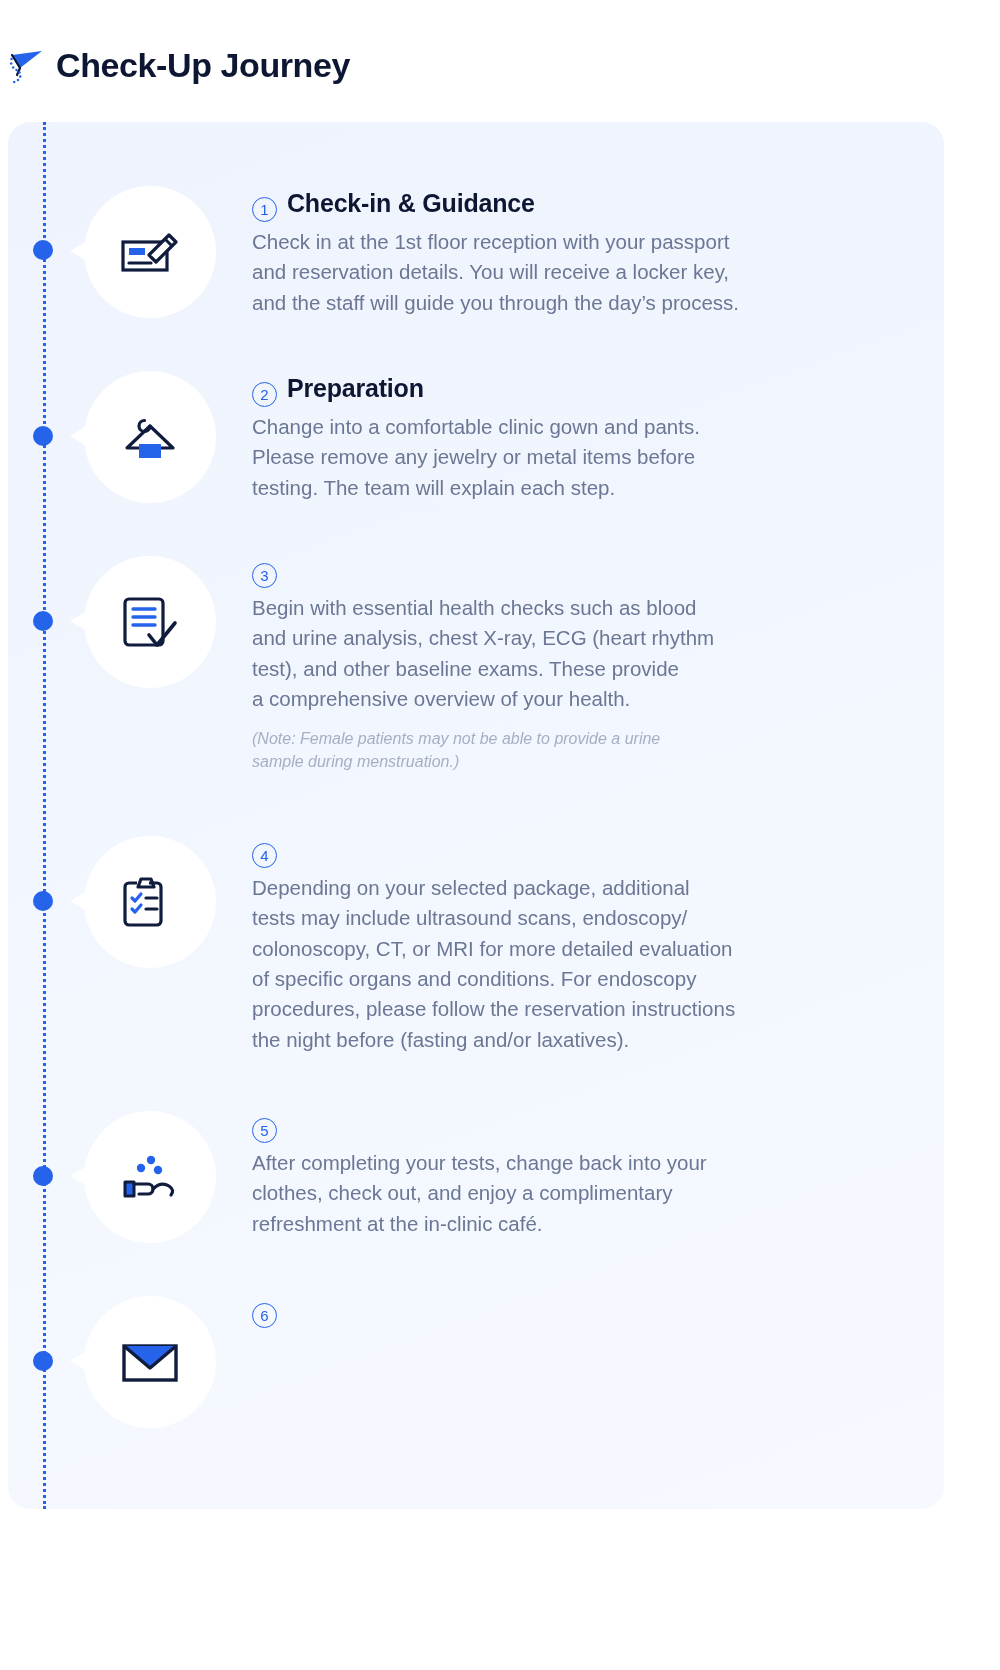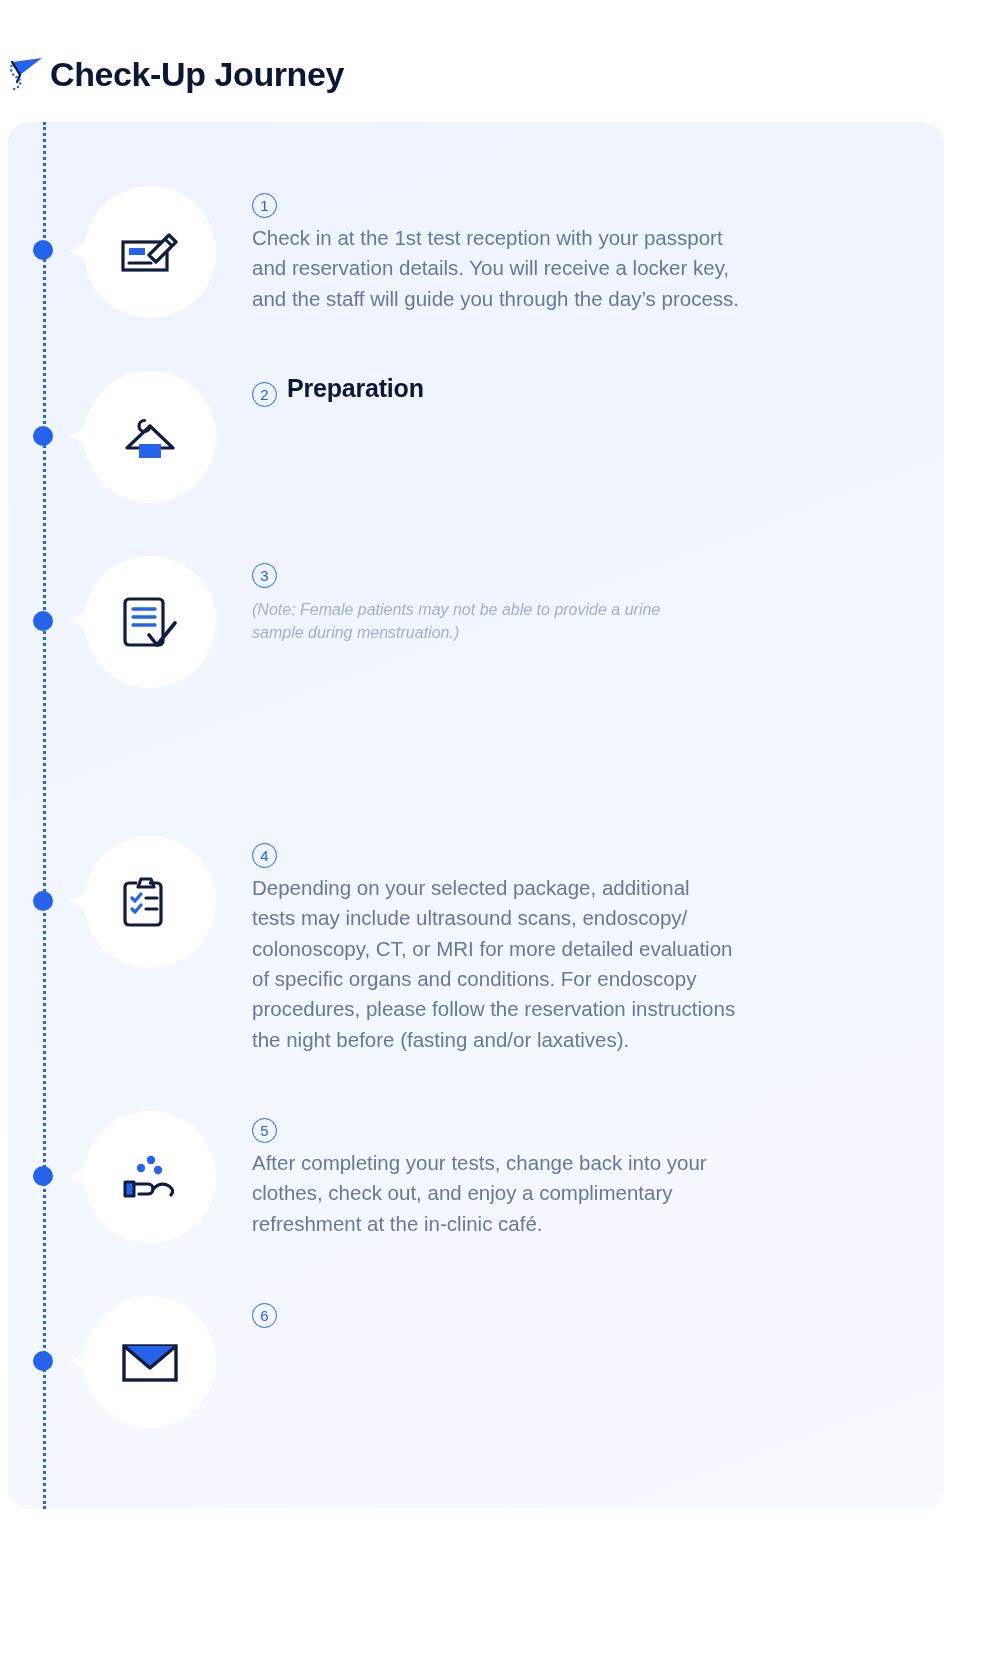--- a/index.html
+++ b/index.html
@@ -12,22 +12,22 @@
     position: relative;
     overflow: hidden;
   }
 
   
   .page-header {
     position: absolute;
     top: 46px;
     left: 8px;
     display: flex;
-    align-items: center;
-    gap: 0;
+    align-items: flex-start;
+    gap: 6px;
     height: 56px;
   }
   .header-icon { width: 42px; height: 42px; flex: 0 0 auto; }
   .page-title {
     font-size: 34px;
     font-weight: bold;
     color: #0d1733;
     letter-spacing: -0.4px;
     white-space: nowrap;
   }
@@ -188,22 +188,23 @@
           <line x1="14" y1="46" x2="36" y2="46" stroke="#101c3d" stroke-width="3.2" stroke-linecap="round"></line>
           <path d="M34 38 L54 18 L61 25 L41 45 Z" fill="#fff" stroke="#101c3d" stroke-width="3.2" stroke-linejoin="round"></path>
           <line x1="50" y1="22" x2="57" y2="29" stroke="#101c3d" stroke-width="3"></line>
         </svg>
       </span>
     </div>
   </div>
   <div class="step-body">
     <div class="step-heading">
       <span class="step-num">1</span>
-    </div>
-    <div class="step-desc">Check in at the 1st test reception with your passport
+      <span class="step-title">Check-in &amp; Guidance</span>
+    </div>
+    <div class="step-desc">Check in at the 1st floor reception with your passport
 and reservation details. You will receive a locker key,
 and the staff will guide you through the day’s process.</div>
   </div>
 </div>
 
 <div class="step" style="top:371px">
   <div class="bubble-wrap">
     <div class="bubble">
       <span>
         <svg viewBox="0 0 70 70" xmlns="http://www.w3.org/2000/svg">
@@ -212,20 +213,23 @@
           <rect x="24" y="42" width="22" height="14" fill="#2563eb"></rect>
         </svg>
       </span>
     </div>
   </div>
   <div class="step-body">
     <div class="step-heading">
       <span class="step-num">2</span>
       <span class="step-title">Preparation</span>
     </div>
+    <div class="step-desc">Change into a comfortable clinic gown and pants.
+Please remove any jewelry or metal items before
+testing. The team will explain each step.</div>
   </div>
 </div>
 
 <div class="step" style="top:556px">
   <div class="bubble-wrap">
     <div class="bubble">
       <span>
         <svg viewBox="0 0 70 70" xmlns="http://www.w3.org/2000/svg">
           <path d="M14 12 h30 a4 4 0 0 1 4 4 v38 a4 4 0 0 1 -4 4 h-30 a4 4 0 0 1 -4 -4 v-38 a4 4 0 0 1 4 -4 z" fill="none" stroke="#101c3d" stroke-width="3.2"></path>
           <g stroke="#2563eb" stroke-width="3.4" stroke-linecap="round">
@@ -235,20 +239,24 @@
           </g>
           <path d="M34 48 L42 58 L60 36" fill="none" stroke="#101c3d" stroke-width="3.6" stroke-linecap="round" stroke-linejoin="round"></path>
         </svg>
       </span>
     </div>
   </div>
   <div class="step-body">
     <div class="step-heading">
       <span class="step-num">3</span>
     </div>
+    <div class="step-desc">Begin with essential health checks such as blood
+and urine analysis, chest X-ray, ECG (heart rhythm
+test), and other baseline exams. These provide
+a comprehensive overview of your health.</div>
     <div class="step-note">(Note: Female patients may not be able to provide a urine
 sample during menstruation.)</div>
   </div>
 </div>
 
 <div class="step" style="top:836px">
   <div class="bubble-wrap">
     <div class="bubble">
       <span>
         <svg viewBox="0 0 70 70" xmlns="http://www.w3.org/2000/svg">

